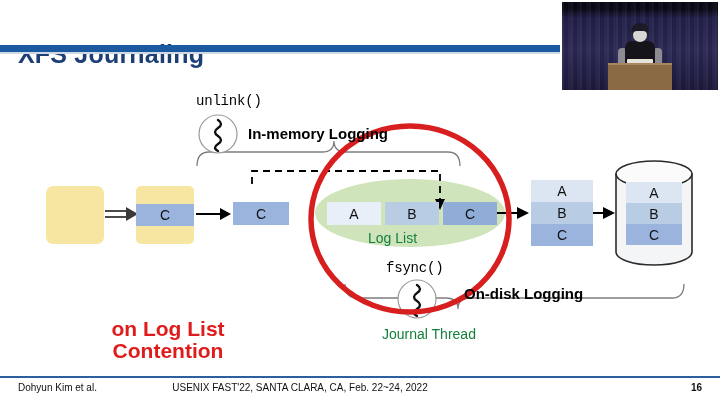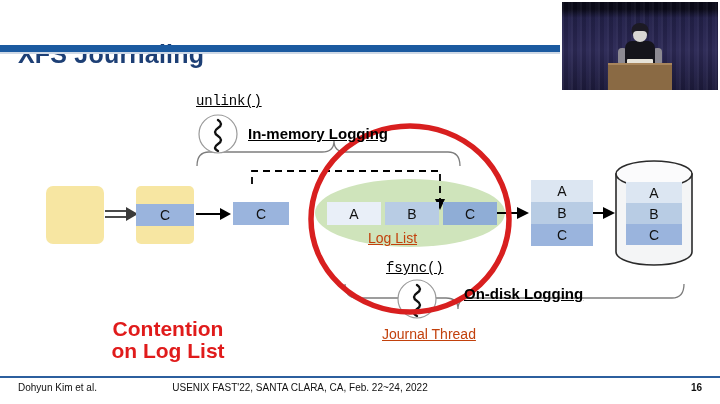--- a/index.html
+++ b/index.html
@@ -72,24 +72,24 @@
   .vid-laptop{
     position:absolute;left:50%;bottom:24px;transform:translateX(-50%);
     width:26px;height:7px;background:#e6e2d8;border-radius:1px;
   }
 
   
   .canvas{position:absolute;left:0;top:56px;width:720px;height:312px;}
   .svg-layer{position:absolute;left:0;top:0;}
 
   
-  .lbl{position:absolute;white-space:nowrap;color:#000;text-decoration:underline;}
+  .lbl{position:absolute;white-space:nowrap;color:#000;}
   .mono{font-family:"Liberation Mono", monospace;font-size:14px;letter-spacing:-.2px;}
   .bold-lbl{font-weight:bold;font-size:15px;text-align:center;}
-  .plain-lbl{font-size:14px;color:#c2410c;}
+  .plain-lbl{font-size:14px;color:#15803d;}
   .contention{
     position:absolute;left:78px;top:262px;width:180px;
     color:#e01b1b;font-weight:bold;font-size:21px;line-height:1.05;
     text-align:center;
   }
 
   
   .ybox{
     position:absolute;background:#f7e6a2;border-radius:7px;
   }
@@ -231,22 +231,22 @@
 
     <div class="lbl plain-lbl" style="left:368px;top:174px;">Log List</div>
 
     <div class="lbl mono" style="left:386px;top:204px;">fsync()</div>
 
     <div class="lbl bold-lbl" style="left:464px;top:229px;">On-disk Logging</div>
 
     <div class="lbl plain-lbl" style="left:382px;top:270px;">Journal Thread</div>
 
     <div class="contention">
+      <div>on Log List</div>
       <div>Contention</div>
-      <div>on Log List</div>
     </div>
 
   </div>
 
   <div class="foot-rule"></div>
   <div class="foot foot-left">Dohyun Kim et al.</div>
   <div class="foot foot-mid">USENIX FAST'22, SANTA CLARA, CA, Feb. 22~24, 2022</div>
   <div class="foot foot-right">16</div>
 
 </div>

